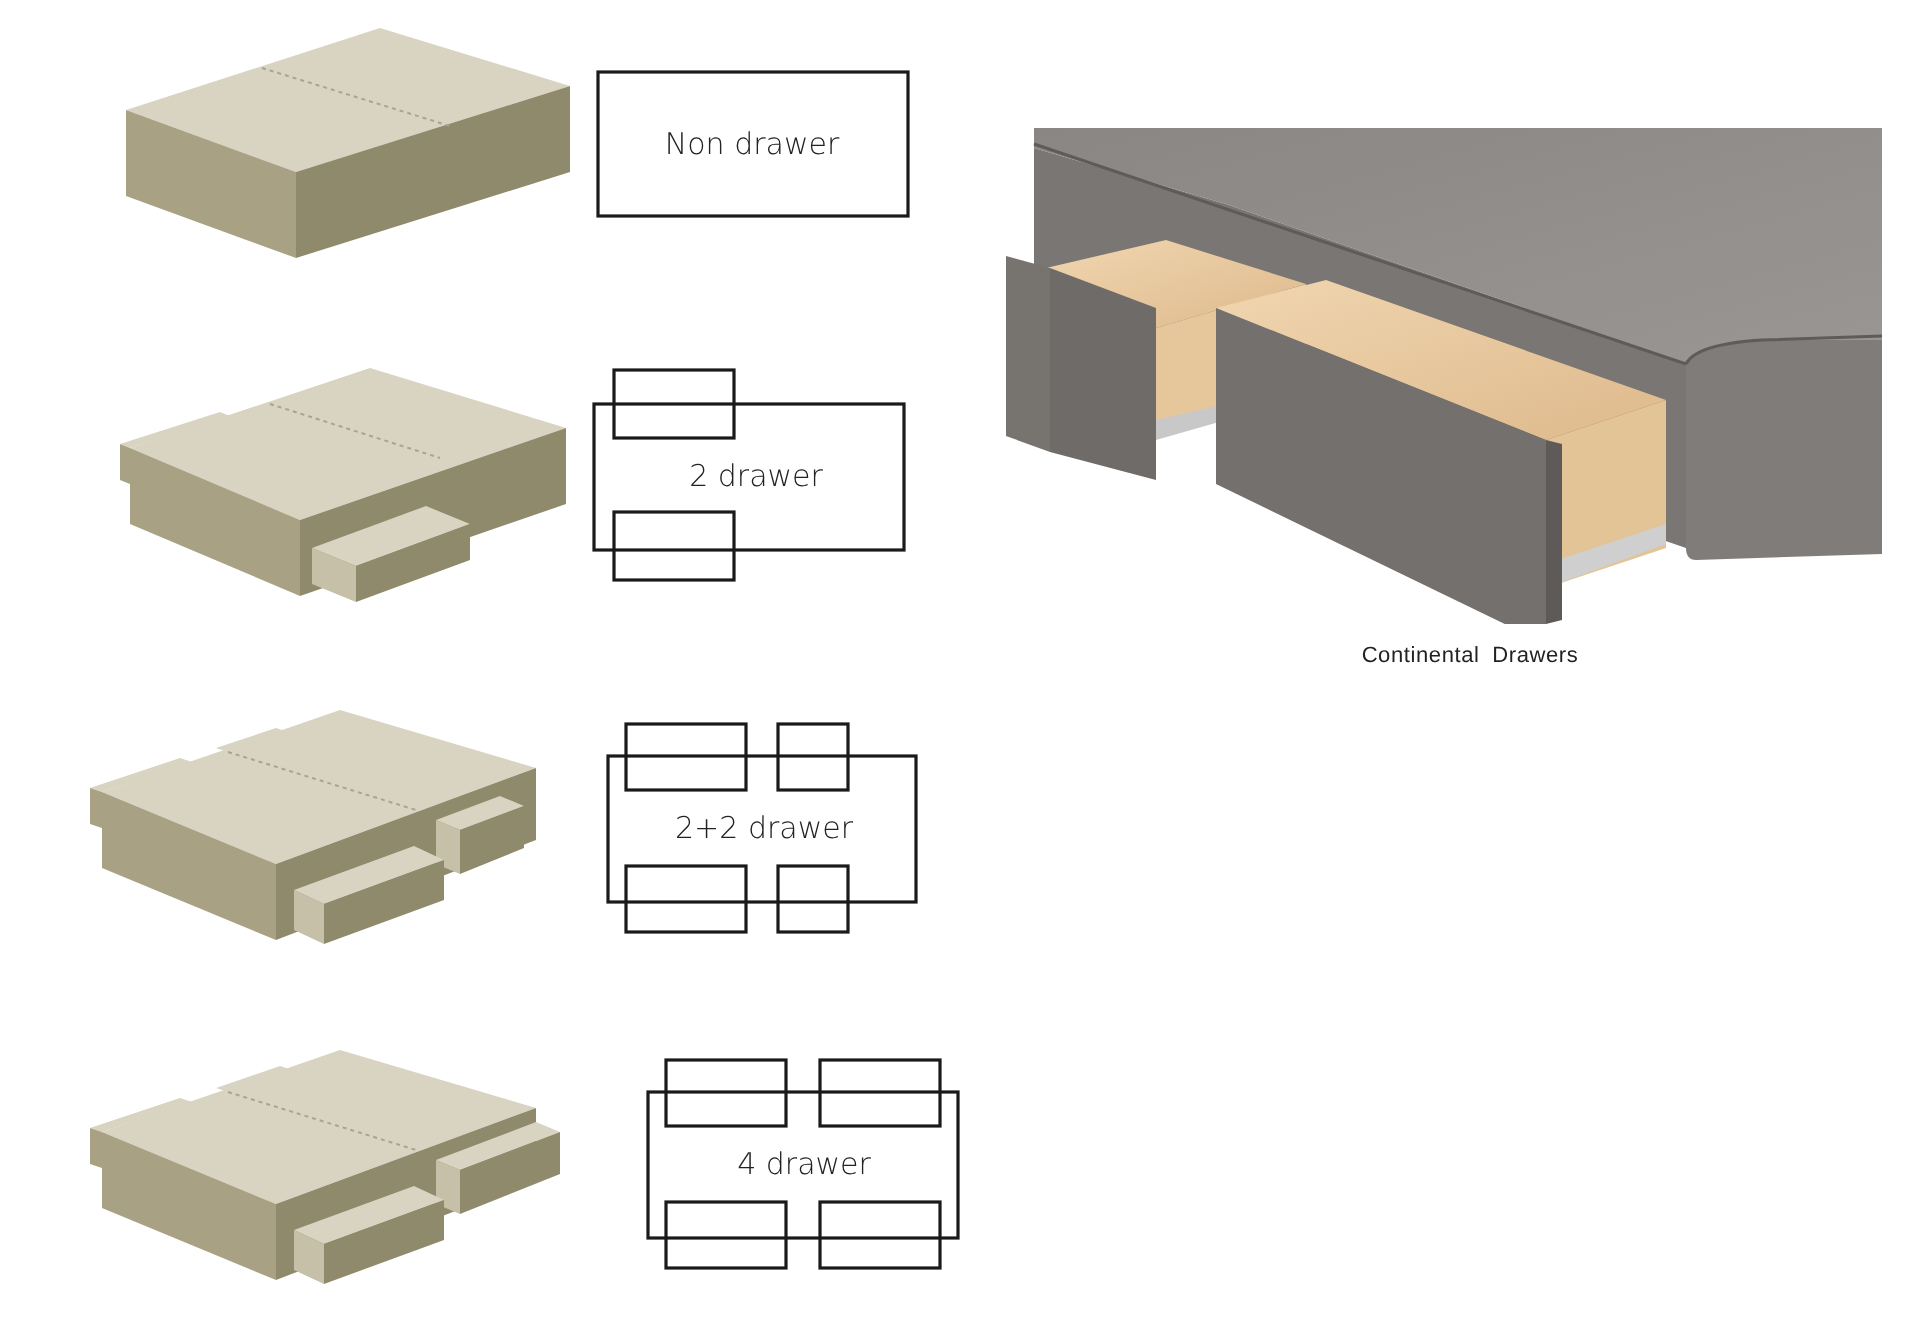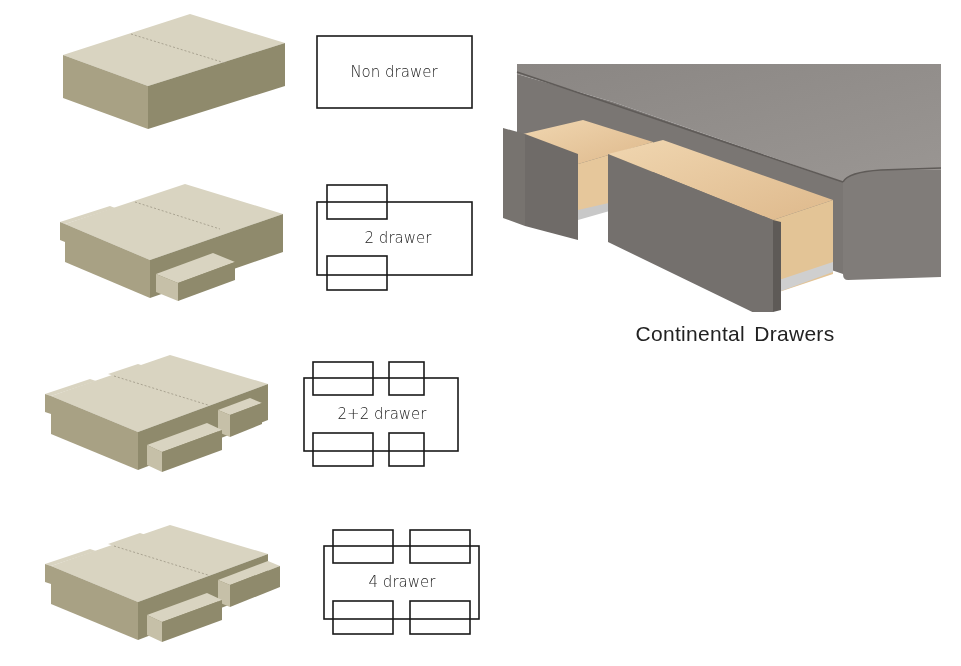--- a/index.html
+++ b/index.html
@@ -2,34 +2,34 @@
 <html><head>
   <meta charset="utf-8">
   <style>
     html, body { margin: 0; padding: 0; background: #ffffff; }
     body { width: 961px; height: 666px; position: relative; overflow: hidden;
            font-family: "DejaVu Sans", sans-serif; }
     .abs { position: absolute; }
     svg { display: block; }
     .diag-label { font-family: "DejaVu Sans", sans-serif; font-size: 15px; fill: #222; font-weight: 300; }
     .photo-caption { position: absolute; left: 560px; top: 322px; width: 350px; text-align: center;
-                     font-family: "Liberation Sans", sans-serif; font-size: 21px; color: #222; letter-spacing: 0.3px; word-spacing: 3px; }
+                     font-family: "Liberation Sans", sans-serif; font-size: 11px; color: #222; letter-spacing: 0.3px; word-spacing: 3px; }
   </style>
 </head>
 <body>
 
 <div class="abs" style="left:60px; top:12px;">
   <svg width="230" height="120" viewBox="0 0 230 120">
     <polygon points="3,43 130,2 225,31 88,74" fill="#d9d4c1"></polygon>
     <polygon points="3,43 88,74 88,117 3,86" fill="#a8a184"></polygon>
     <polygon points="88,74 225,31 225,74 88,117" fill="#8f8a6c"></polygon>
     <line x1="71" y1="22" x2="165" y2="51" stroke="#a9a391" stroke-width="1" stroke-dasharray="2,2"></line>
   </svg>
 </div>
-<div class="abs" style="left:316px; top:35px;">
+<div class="abs" style="left:298px; top:35px;">
   <svg width="157" height="75" viewBox="0 0 157 75">
     <rect x="1" y="1" width="155" height="72" fill="none" stroke="#1a1a1a" stroke-width="1.6"></rect>
     <text class="diag-label" x="78" y="42" text-anchor="middle">Non drawer</text>
   </svg>
 </div>
 
 <div class="abs" style="left:55px; top:182px;">
   <svg width="235" height="125" viewBox="0 0 235 125">
 
     <polygon points="5,40 55,24 60,26 10,42" fill="#d9d4c1"></polygon>
@@ -38,21 +38,21 @@
     <polygon points="10,42 130,2 228,32 95,78" fill="#d9d4c1"></polygon>
     <polygon points="10,42 95,78 95,116 10,80" fill="#a8a184"></polygon>
     <polygon points="95,78 228,32 228,70 95,116" fill="#8f8a6c"></polygon>
     <line x1="80" y1="20" x2="165" y2="47" stroke="#a9a391" stroke-width="1" stroke-dasharray="2,2"></line>
 
     <polygon points="101,92 158,71 180,80 123,101" fill="#d9d4c1"></polygon>
     <polygon points="101,92 123,101 123,119 101,110" fill="#c6c0a8"></polygon>
     <polygon points="123,101 180,80 180,98 123,119" fill="#8f8a6c"></polygon>
   </svg>
 </div>
-<div class="abs" style="left:314px; top:183px;">
+<div class="abs" style="left:294px; top:183px;">
   <svg width="162" height="110" viewBox="0 0 162 110">
     <rect x="3" y="19" width="155" height="73" fill="none" stroke="#1a1a1a" stroke-width="1.6"></rect>
     <rect x="13" y="2" width="60" height="34" fill="none" stroke="#1a1a1a" stroke-width="1.6"></rect>
     <rect x="13" y="73" width="60" height="34" fill="none" stroke="#1a1a1a" stroke-width="1.6"></rect>
     <text class="diag-label" x="84" y="60" text-anchor="middle">2 drawer</text>
   </svg>
 </div>
 
 <div class="abs" style="left:40px; top:352px;">
   <svg width="240" height="125" viewBox="0 0 240 125">

